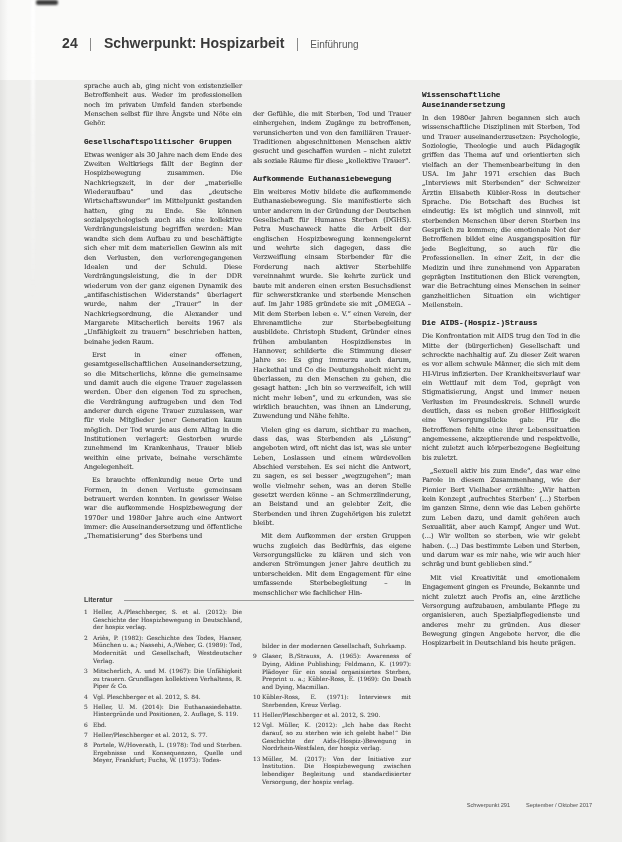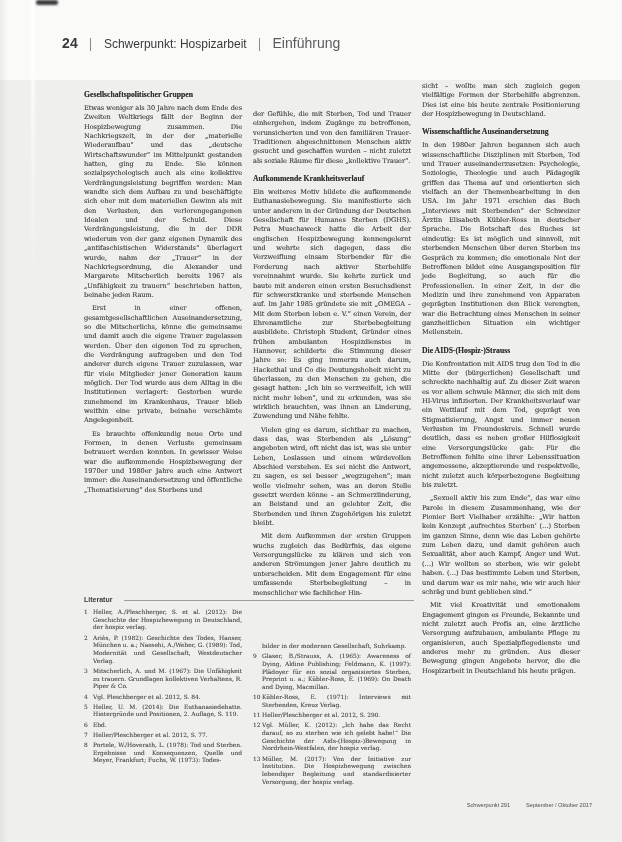--- a/index.html
+++ b/index.html
@@ -17,30 +17,30 @@
   .crease{position:absolute;left:31px;top:0;width:4px;height:300px;
     background:linear-gradient(rgba(255,255,255,.95), rgba(255,255,255,0));filter:blur(1px);}
   .corner-mark{position:absolute;left:36px;top:0;width:22px;height:5px;background:#3c3c3c;
     filter:blur(1.2px);border-radius:2px;}
 
   
   .pagehead{position:absolute;left:62px;top:34px;white-space:nowrap;
     font-family:"Liberation Sans", sans-serif;color:#3a3a3a;}
   .pnum{font-weight:bold;font-size:14px;letter-spacing:.2px;}
   .vr{display:inline-block;width:1px;height:13px;background:#8a8a8a;margin:0 8px;vertical-align:-3px;}
-  .sect{font-weight:normal;font-size:12px;text-align:right;}
-  .subsect{font-size:14px;color:#5a5a5a;}
+  .sect{font-weight:bold;font-size:14px;text-align:right;}
+  .subsect{font-size:10px;color:#5a5a5a;}
 
   
   .col{position:absolute;top:82px;width:158px;}
   #col1{left:84px;} #col2{left:253px;margin-top:28px;} #col3{left:422px;}
   .body-p{font-size:6.6px;line-height:9.35px;text-align:justify;color:#474747;
     text-shadow:0 0 .5px rgba(70,70,70,.55);margin:0 0 4px 0;letter-spacing:-.05px;}
   .ind{text-indent:8px;}
-  .hd{font-family:Liberation Serif, serif;font-weight:bold;font-size:7.7px;
+  .hd{font-family:Liberation Mono, monospace;font-weight:bold;font-size:7.7px;
     line-height:10px;color:#2e2e2e;margin:8px 0 4px 0;text-shadow:0 0 .4px rgba(46,46,46,.5);}
 
   
   .lit-block{position:absolute;left:84px;top:596px;width:158px;}
   .lit-hd{font-family:"Liberation Sans", sans-serif;font-weight:bold;font-size:7px;
     color:#3a3a3a;margin-bottom:6px;}
   .lit-rule{position:absolute;left:124px;top:600px;width:290px;height:1px;background:#9c9c9c;}
   .refs{font-size:5.9px;line-height:7.7px;color:#4d4d4d;text-align:justify;
     text-shadow:0 0 .4px rgba(77,77,77,.5);}
   .ref{position:relative;padding-left:9px;margin-bottom:2.5px;}
@@ -65,36 +65,36 @@
 
   <div class="pagehead">
     <span class="pnum">24</span>
     <span class="vr"></span>
     <span class="sect">Schwerpunkt: Hospizarbeit</span>
     <span class="vr"></span>
     <span class="subsect">Einführung</span>
   </div>
 
   <div class="col" id="col1">
+    <div class="body-p">sprache auch ab, ging nicht von existenzieller Betroffenheit aus. Weder im professionellen noch im privaten Umfeld fanden sterbende Menschen selbst für ihre Ängste und Nöte ein Gehör.</div>
     <div class="hd">Gesellschaftspolitischer Gruppen</div>
     <div class="body-p">Etwas weniger als 30 Jahre nach dem Ende des Zweiten Weltkriegs fällt der Beginn der Hospizbewegung zusammen. Die Nachkriegszeit, in der der „materielle Wiederaufbau“ und das „deutsche Wirtschaftswunder“ im Mittelpunkt gestanden hatten, ging zu Ende. Sie können sozialpsychologisch auch als eine kollektive Verdrängungsleistung begriffen werden: Man wandte sich dem Aufbau zu und beschäftigte sich eher mit dem materiellen Gewinn als mit den Verlusten, den verlorengegangenen Idealen und der Schuld. Diese Verdrängungsleistung, die in der DDR wiederum von der ganz eigenen Dynamik des „antifaschistischen Widerstands“ überlagert wurde, nahm der „Trauer“ in der Nachkriegsordnung, die Alexander und Margarete Mitscherlich bereits 1967 als „Unfähigkeit zu trauern“ beschrieben hatten, beinahe jeden Raum.</div>
     <div class="body-p ind">Erst in einer offenen, gesamtgesellschaftlichen Auseinandersetzung, so die Mitscherlichs, könne die gemeinsame und damit auch die eigene Trauer zugelassen werden. Über den eigenen Tod zu sprechen, die Verdrängung aufzugeben und den Tod anderer durch eigene Trauer zuzulassen, war für viele Mitglieder jener Generation kaum möglich. Der Tod wurde aus dem Alltag in die Institutionen verlagert: Gestorben wurde zunehmend im Krankenhaus, Trauer blieb weithin eine private, beinahe verschämte Angelegenheit.</div>
     <div class="body-p ind">Es brauchte offenkundig neue Orte und Formen, in denen Verluste gemeinsam betrauert werden konnten. In gewisser Weise war die aufkommende Hospizbewegung der 1970er und 1980er Jahre auch eine Antwort immer: die Auseinandersetzung und öffentliche „Thematisierung“ des Sterbens und</div>
   </div>
 
   <div class="col" id="col2">
     <div class="body-p">der Gefühle, die mit Sterben, Tod und Trauer einhergehen, indem Zugänge zu betroffenen, verunsicherten und von den familiären Trauer-Traditionen abgeschnittenen Menschen aktiv gesucht und geschaffen wurden – nicht zuletzt als soziale Räume für diese „kollektive Trauer“.</div>
-    <div class="hd">Aufkommende Krankheitsverlauf</div>
+    <div class="hd">Aufkommende Euthanasiebewegung</div>
     <div class="body-p">Ein weiteres Motiv bildete die aufkommende Euthanasiebewegung. Sie manifestierte sich unter anderem in der Gründung der Deutschen Gesellschaft für Humanes Sterben (DGHS). Petra Muschaweck hatte die Arbeit der englischen Hospizbewegung kennengelernt und wehrte sich dagegen, dass die Verzweiflung einsam Sterbender für die Forderung nach aktiver Sterbehilfe vereinnahmt wurde. Sie kehrte zurück und baute mit anderen einen ersten Besuchsdienst für schwerstkranke und sterbende Menschen auf. Im Jahr 1985 gründete sie mit „OMEGA – Mit dem Sterben leben e. V.“ einen Verein, der Ehrenamtliche zur Sterbebegleitung ausbildete. Christoph Student, Gründer eines frühen ambulanten Hospizdienstes in Hannover, schilderte die Stimmung dieser Jahre so: Es ging immerzu auch darum, Hackethal und Co die Deutungshoheit nicht zu überlassen, zu den Menschen zu gehen, die gesagt hatten: „Ich bin so verzweifelt, ich will nicht mehr leben“, und zu erkunden, was sie wirklich brauchten, was ihnen an Linderung, Zuwendung und Nähe fehlte.</div>
     <div class="body-p ind">Vielen ging es darum, sichtbar zu machen, dass das, was Sterbenden als „Lösung“ angeboten wird, oft nicht das ist, was sie unter Leben, Loslassen und einem würdevollen Abschied verstehen. Es sei nicht die Antwort, zu sagen, es sei besser „wegzugehen“; man wolle vielmehr sehen, was an deren Stelle gesetzt werden könne – an Schmerzlinderung, an Beistand und an gelebter Zeit, die Sterbenden und ihren Zugehörigen bis zuletzt bleibt.</div>
     <div class="body-p ind">Mit dem Aufkommen der ersten Gruppen wuchs zugleich das Bedürfnis, das eigene Versorgungslücke zu klären und sich von anderen Strömungen jener Jahre deutlich zu unterscheiden. Mit dem Engagement für eine umfassende Sterbebegleitung – in menschlicher wie fachlicher Hin-</div>
   </div>
 
   <div class="col" id="col3">
-    <div class="body-p">sicht – wollte man sich zugleich gegen vielfältige Formen der Sterbehilfe abgrenzen. Dies ist eine bis heute zentrale Positionierung der Hospizbewegung in Deutschland.</div>
     <div class="hd">Wissenschaftliche Auseinandersetzung</div>
     <div class="body-p">In den 1980er Jahren begannen sich auch wissenschaftliche Disziplinen mit Sterben, Tod und Trauer auseinanderzusetzen: Psychologie, Soziologie, Theologie und auch Pädagogik griffen das Thema auf und orientierten sich vielfach an der Themenbearbeitung in den USA. Im Jahr 1971 erschien das Buch „Interviews mit Sterbenden“ der Schweizer Ärztin Elisabeth Kübler-Ross in deutscher Sprache. Die Botschaft des Buches ist eindeutig: Es ist möglich und sinnvoll, mit sterbenden Menschen über deren Sterben ins Gespräch zu kommen; die emotionale Not der Betroffenen bildet eine Ausgangsposition für jede Begleitung, so auch für die Professionellen. In einer Zeit, in der die Medizin und ihre zunehmend von Apparaten geprägten Institutionen den Blick verengten, war die Betrachtung eines Menschen in seiner ganzheitlichen Situation ein wichtiger Meilenstein.</div>
     <div class="hd">Die AIDS-(Hospiz-)Strauss</div>
     <div class="body-p">Die Konfrontation mit AIDS trug den Tod in die Mitte der (bürgerlichen) Gesellschaft und schreckte nachhaltig auf. Zu dieser Zeit waren es vor allem schwule Männer, die sich mit dem HI-Virus infizierten. Der Krankheitsverlauf war ein Wettlauf mit dem Tod, geprägt von Stigmatisierung, Angst und immer neuen Verlusten im Freundeskreis. Schnell wurde deutlich, dass es neben großer Hilflosigkeit eine Versorgungslücke gab: Für die Betroffenen fehlte eine ihrer Lebenssituation angemessene, akzeptierende und respektvolle, nicht zuletzt auch körperbezogene Begleitung bis zuletzt.</div>
     <div class="body-p ind">„Sexuell aktiv bis zum Ende“, das war eine Parole in diesem Zusammenhang, wie der Pionier Bert Vielhaber erzählte: „Wir hatten kein Konzept ‚aufrechtes Sterben‘ (…) Sterben im ganzen Sinne, denn wie das Leben gehörte zum Leben dazu, und damit gehören auch Sexualität, aber auch Kampf, Anger und Wut. (…) Wir wollten so sterben, wie wir gelebt haben. (…) Das bestimmte Leben und Sterben, und darum war es mir nahe, wie wir auch hier schräg und bunt geblieben sind.“</div>
     <div class="body-p ind">Mit viel Kreativität und emotionalem Engagement gingen es Freunde, Bekannte und nicht zuletzt auch Profis an, eine ärztliche Versorgung aufzubauen, ambulante Pflege zu organisieren, auch Spezialpflegedienste und anderes mehr zu gründen. Aus dieser Bewegung gingen Angebote hervor, die die Hospizarbeit in Deutschland bis heute prägen.</div>
   </div>
 
   <div class="lit-rule"></div>
 

